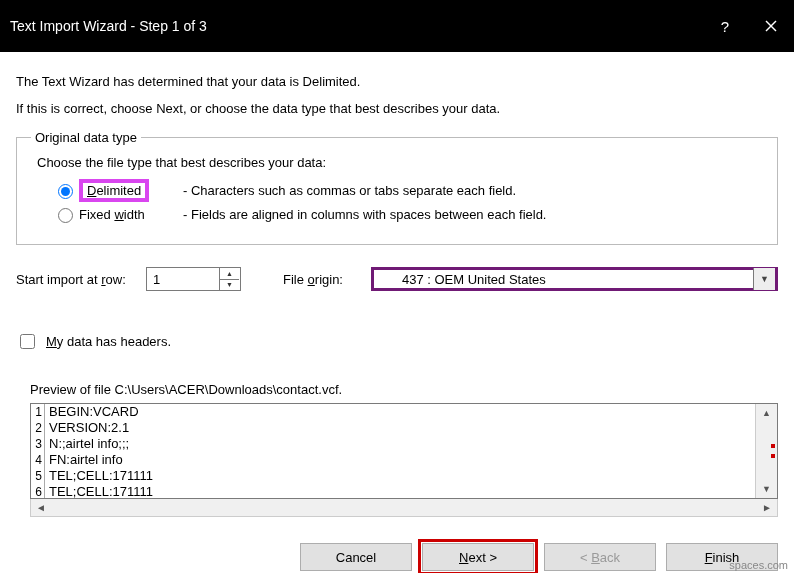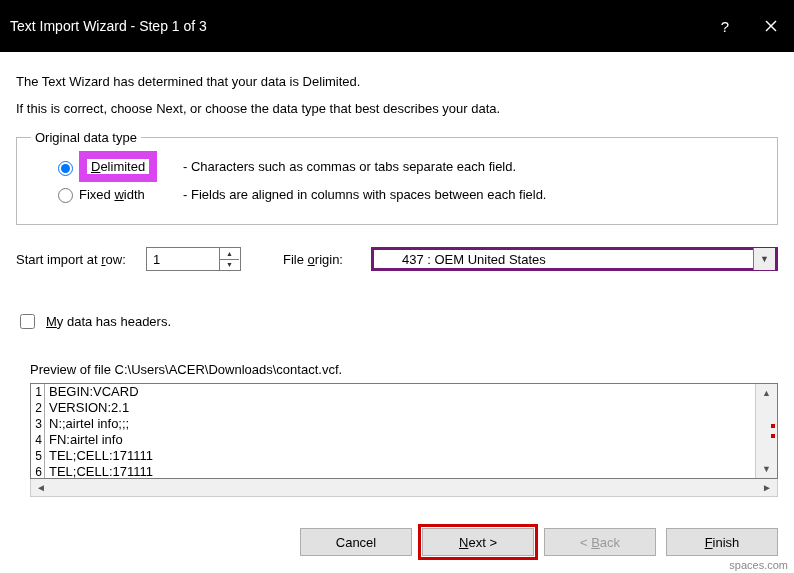--- a/index.html
+++ b/index.html
@@ -9,21 +9,21 @@
   .titlebar .tb-btn { width: 46px; height: 36px; display: flex; align-items: center; justify-content: center; font-size: 15px; }
   .content { padding: 16px 16px 4px 16px; }
   .intro1 { margin: 6px 0 12px 0; }
   .intro2 { margin: 0 0 14px 0; }
   fieldset.odt { border: 1px solid #bbb; padding: 6px 14px 18px 14px; margin: 0 0 22px 0; }
   fieldset.odt legend { padding: 0 4px; font-size: 13px; }
   .prompt { margin: 4px 0 8px 6px; }
   .radio-row { display: flex; align-items: center; margin-left: 22px; min-height: 24px; }
   .radio-row input[type=radio] { width: 15px; height: 15px; margin-right: 6px; }
   .radio-lbl { min-width: 90px; }
-  .hl { border: 8px solid #d946ef; padding: 0 4px; margin-right: 4px; display: inline-block; }
+  .hl { border: 4px solid #d946ef; padding: 0 4px; margin-right: 4px; display: inline-block; }
   .desc { margin-left: 14px; }
   .row-import { display: flex; align-items: center; gap: 10px; }
   .row-import .lbl1 { min-width: 120px; }
   .spinner { display: flex; align-items: center; border: 1px solid #7a7a7a; background:#fff; height:24px; width:95px; }
   .spinner input { border:0; width:72px; height:22px; padding:0 6px; font-size:13px; outline:none; }
   .spinner .arrows { display:flex; flex-direction:column; border-left:1px solid #7a7a7a; width:20px; height:22px; }
   .spinner .arrows div { flex:1; display:flex; align-items:center; justify-content:center; font-size:7px; color:#333; }
   .spinner .arrows div:first-child { border-bottom:1px solid #7a7a7a; }
   .fo-lbl { margin-left: 32px; margin-right: 18px; }
   .select { flex:1; border:3px solid #701a75; height:24px; display:flex; align-items:center; background:#fff; }
@@ -38,21 +38,21 @@
   .pline .ln { width:14px; border-right:1px solid #aaa; text-align:right; padding-right:2px; color:#000; background:#fff; font-size:12px; }
   .pline .txt { padding-left:4px; white-space:pre; }
   .vscroll { position:absolute; right:0; top:0; width:22px; bottom:0; background:#f0f0f0; border-left:1px solid #ccc; display:flex; flex-direction:column; align-items:center; }
   .vscroll .arr { height:18px; width:100%; display:flex; align-items:center; justify-content:center; font-size:9px; color:#555; }
   .vscroll .track { flex:1; }
   .hscroll { margin-left:14px; height:18px; background:#f0f0f0; display:flex; align-items:center; border:1px solid #ccc; border-top:0; }
   .hscroll .arr { width:20px; text-align:center; font-size:10px; color:#555; }
   .hscroll .track { flex:1; }
   .red-dots { position:absolute; right:0; top:50%; transform:translateY(-50%); display:flex; flex-direction:column; gap:6px; padding-right:2px; pointer-events:none; }
   .red-dots div { width:4px; height:4px; background:#c00; }
-  .buttons { position:absolute; right:16px; bottom:17px; display:flex; gap:10px; }
+  .buttons { position:absolute; right:16px; bottom:2px; display:flex; gap:10px; }
   .btn { width:112px; height:28px; border:1px solid #adadad; background:#e1e1e1; display:flex; align-items:center; justify-content:center; font-size:13px; }
   .btn.disabled { color:#9a9a9a; }
   .btn.hl-btn { outline:3px solid #c00; outline-offset:1px; }
   .wm { position:absolute; right:6px; bottom:2px; font-size:11px; color:#888; }
   u.ul { text-decoration: underline; }
 </style>
 </head>
 <body>
 
 <div class="titlebar">
@@ -66,20 +66,21 @@
       </svg>
   </div>
 </div>
 
 <div class="content">
   <div class="intro1">The Text Wizard has determined that your data is Delimited.</div>
   <div class="intro2">If this is correct, choose Next, or choose the data type that best describes your data.</div>
 
   <fieldset class="odt">
     <legend>Original data type</legend>
+    <div class="prompt">Choose the file type that best describes your data:</div>
 
     <div class="radio-row">
       <input type="radio" checked="" style="">
       <span class="radio-lbl"><span class="hl"><u class="ul">D</u><span></span>elimited</span></span>
       <span class="desc">- Characters such as commas or tabs separate each field.</span>
     </div>
 
     <div class="radio-row">
       <input type="radio" style="">
       <span class="radio-lbl">Fixed <u class="ul">w</u>idth</span>

